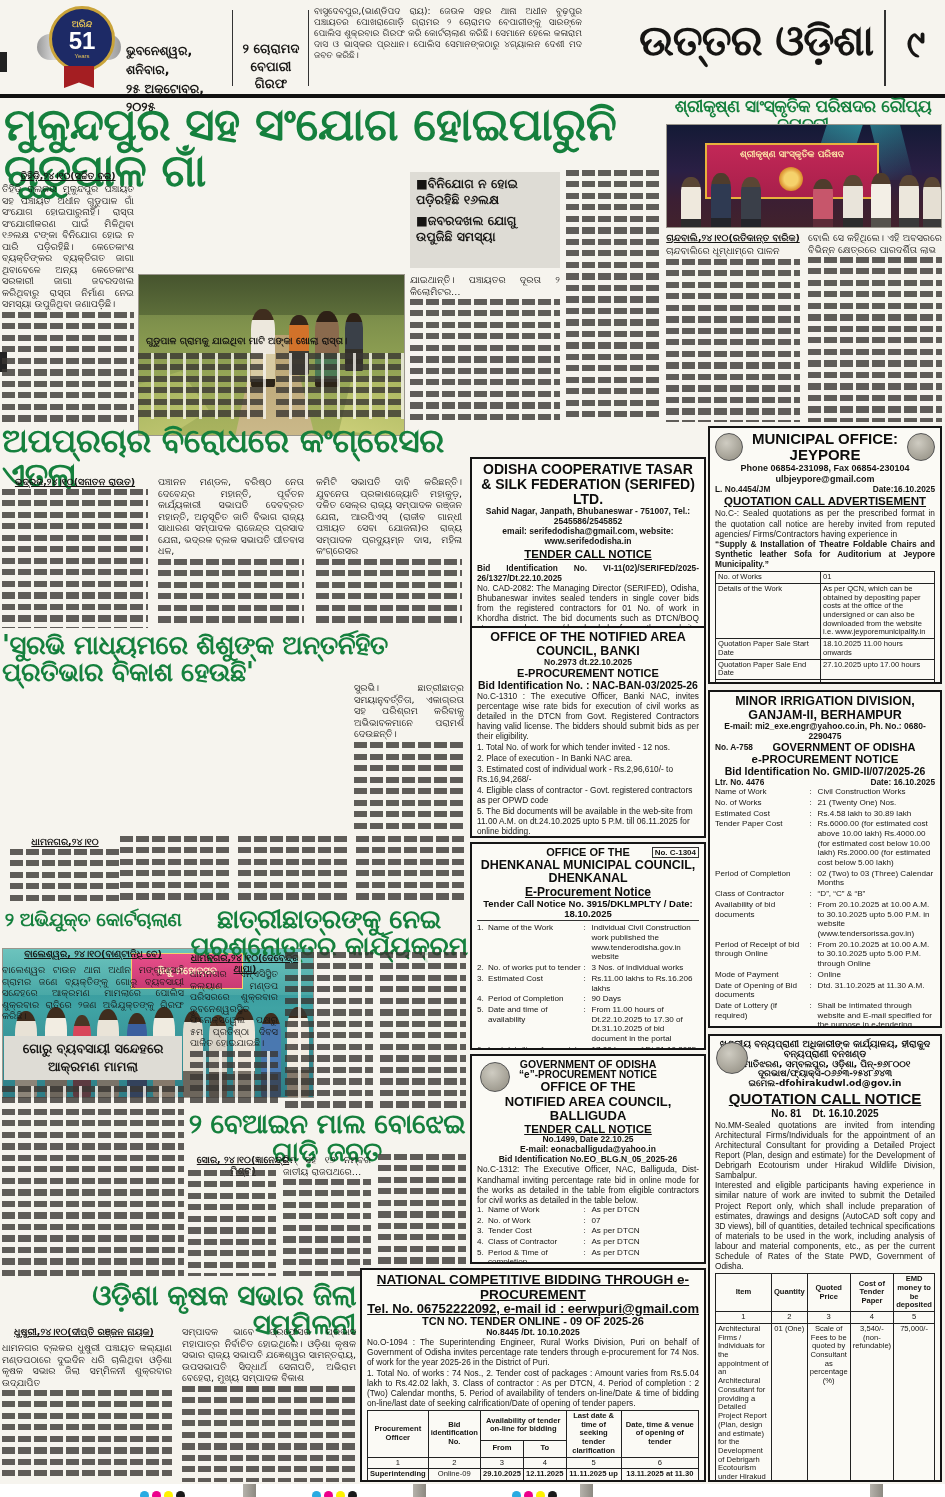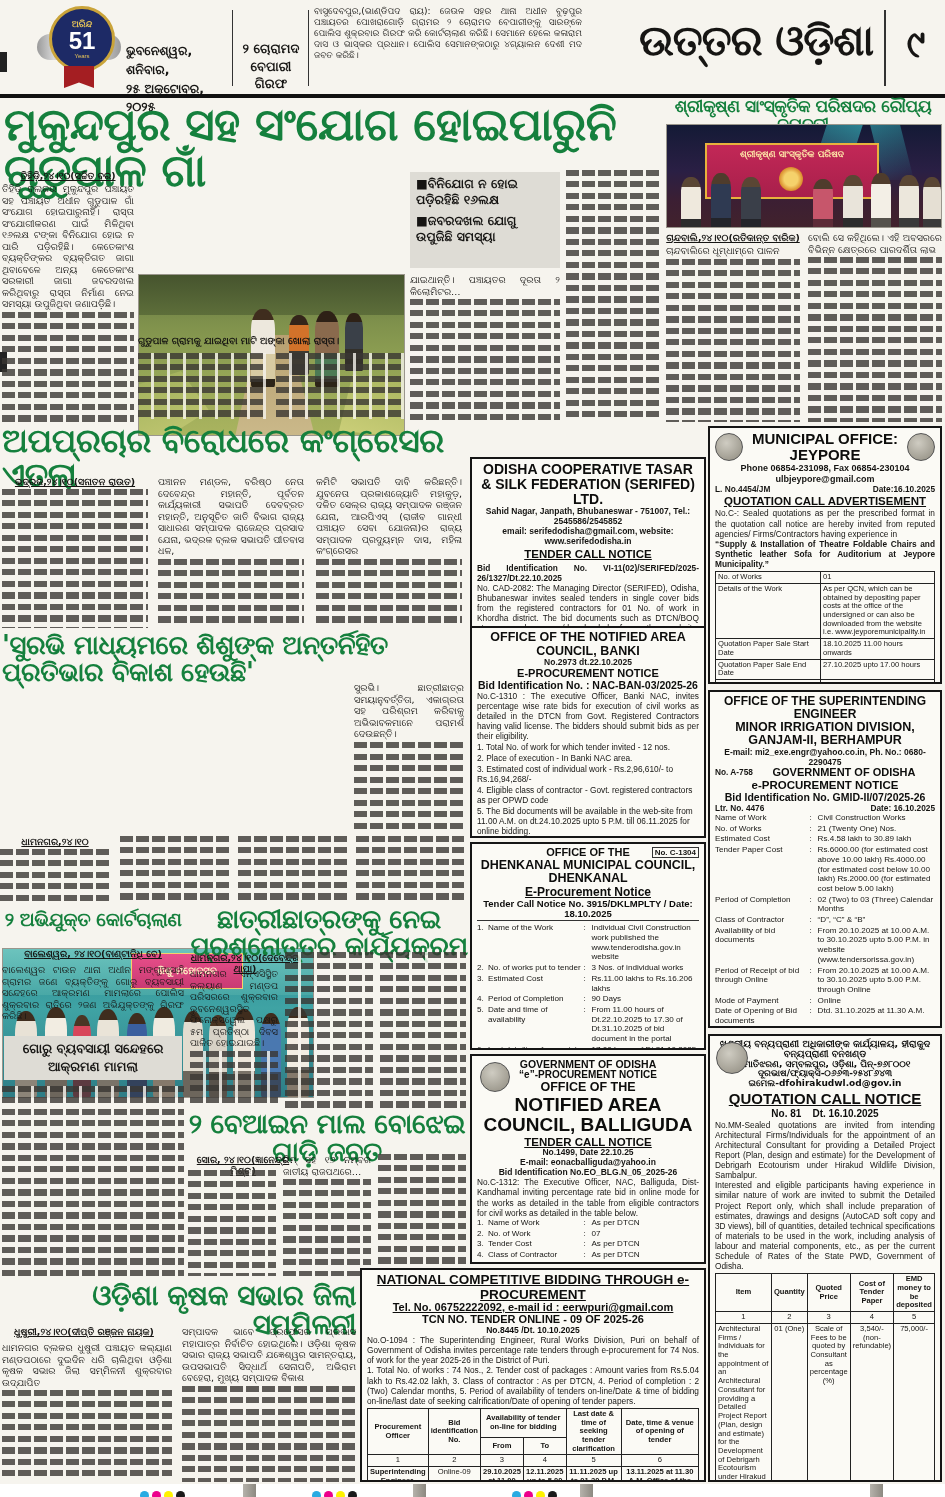--- a/index.html
+++ b/index.html
@@ -122,21 +122,21 @@
   <div class="abs photo" style="left:138px;top:170px;width:267px;height:162px;background:linear-gradient(180deg,#5f7040 0%,#7f914c 30%,#93a455 60%,#aab45f 100%);">
     <div class="abs" style="left:96px;top:60px;width:80px;height:102px;background:linear-gradient(180deg,#b7a071,#cbb98a);clip-path:polygon(28% 0,68% 0,100% 100%,0 100%);"></div>
     <div class="abs" style="left:0;top:0;width:267px;height:40px;background:linear-gradient(180deg,#46542e,#5d6e3a);"></div>
     <div class="fig" style="left:112px;top:34px;width:24px;height:78px;background:linear-gradient(#3f2d1e 0 14%,#ede8dd 14% 58%,#d8cba3 58% 90%,#2c2418 90%);"></div>
     <div class="fig" style="left:150px;top:40px;width:20px;height:60px;background:linear-gradient(#34251a 0 16%,#d2722a 16% 60%,#3e3a33 60%);"></div>
     <div class="fig" style="left:176px;top:36px;width:24px;height:76px;background:linear-gradient(#2e2116 0 14%,#8a6a4d 14% 55%,#4c7a55 55% 90%,#2c2418 90%);"></div>
     <div class="fig" style="left:206px;top:38px;width:18px;height:58px;background:linear-gradient(#2e2116 0 16%,#3a4048 16% 62%,#33302a 62%);"></div>
     <div class="abs" style="left:0;top:96px;width:70px;height:66px;background:linear-gradient(160deg,#9fb05a,#c3c873);clip-path:polygon(0 20%,60% 0,100% 60%,40% 100%,0 100%);"></div>
     <div class="abs" style="left:200px;top:100px;width:67px;height:62px;background:linear-gradient(200deg,#a8b55e,#cdd07a);clip-path:polygon(20% 0,100% 10%,100% 100%,0 90%);"></div>
   </div>
-  <div class="abs caption odia" style="left:138px;top:335px;width:321px;height:14px;overflow:hidden;">ଗୁଡୁପାଳ ଗ୍ରାମକୁ ଯାଇଥିବା ମାଟି ଅଙ୍କା ଖୋଲା ରାସ୍ତା।</div>
+  <div class="abs caption odia" style="left:146px;top:335px;width:321px;height:14px;overflow:hidden;">ଗୁଡୁପାଳ ଗ୍ରାମକୁ ଯାଇଥିବା ମାଟି ଅଙ୍କା ଖୋଲା ରାସ୍ତା।</div>
   <div class="abs col" style="left:138px;top:353px;width:128px;height:66px;">
       <div class="gk"></div>
     </div>
   <div class="abs col" style="left:276px;top:353px;width:128px;height:66px;">
       <div class="gk"></div>
     </div>
 
   <div class="abs bullet-box odia" style="left:410px;top:172px;width:150px;height:96px;">
     <div class="bullet-line">■<span>ବିନିଯୋଗ ନ ହୋଇ ପଡ଼ିରହିଛି ୧୬ଲକ୍ଷ</span></div>
     <div class="bullet-line" style="margin-top:6px;">■<span>ଜବରଦଖଲ ଯୋଗୁ ଉପୁଜିଛି ସମସ୍ୟା</span></div>
@@ -179,21 +179,21 @@
     <div class="fig" style="left:206px;top:66px;width:18px;height:82px;background:linear-gradient(#4a3624 0 14%,#d7d2c6 14% 70%,#58524a 70%);"></div>
     <div class="fig" style="left:230px;top:60px;width:22px;height:88px;background:linear-gradient(#3f2d1e 0 12%,#ece6da 12% 70%,#7a7368 70%);"></div>
     <div class="fig" style="left:258px;top:64px;width:20px;height:84px;background:linear-gradient(#3f2d1e 0 13%,#4a78b0 13% 70%,#3a4a60 70%);"></div>
     <div class="fig" style="left:284px;top:58px;width:22px;height:90px;background:linear-gradient(#3f2d1e 0 12%,#f2ede2 12% 70%,#85796b 70%);"></div>
     <div class="fig" style="left:312px;top:62px;width:20px;height:86px;background:linear-gradient(#3f2d1e 0 13%,#e8e2d6 13% 70%,#6d665c 70%);"></div>
   </div>
   <div class="abs col" style="left:354px;top:682px;width:110px;height:150px;">
     <div class="bt odia">ସୁରଭି। ଛାତ୍ରୀଛାତ୍ର ସମୟାନୁବର୍ତ୍ତିତା, ଏକାଗ୍ରତା ସହ ପରିଶ୍ରମ କରିବାକୁ ଅଭିଭାବକମାନେ ପରାମର୍ଶ ଦେଉଛନ୍ତି।</div>
     <div class="gk"></div>
   </div>
-  <div class="abs col" style="left:0;top:836px;width:110px;height:68px;">
+  <div class="abs col" style="left:10px;top:836px;width:110px;height:68px;">
     <div class="dl odia">ଧାମନଗର,୨୪।୧୦</div>
     <div class="gk"></div>
   </div>
   <div class="abs col" style="left:120px;top:836px;width:110px;height:68px;">
       <div class="gk"></div>
     </div>
   <div class="abs col" style="left:238px;top:836px;width:110px;height:68px;">
       <div class="gk"></div>
     </div>
   <div class="abs col" style="left:356px;top:836px;width:108px;height:68px;">
@@ -318,21 +318,21 @@
         <span class="dval">17.00 hours of Dt.31.10.2025</span>
       </div>
 
   </div>
 
   <div class="abs notice" style="left:470px;top:1054px;width:236px;height:210px;">
     <div class="abs emblem" style="left:8px;top:6px;width:28px;height:28px;"></div>
     <div class="nt" style="font-size:10.5px;">GOVERNMENT OF ODISHA</div>
     <div class="nt" style="font-size:10px;">“e”-PROCUREMENT NOTICE</div>
     <div class="nt" style="font-size:12.5px;">OFFICE OF THE</div>
-    <div class="nt" style="font-size:19px;">NOTIFIED AREA COUNCIL, BALLIGUDA</div>
+    <div class="nt" style="font-size:13px;">NOTIFIED AREA COUNCIL, BALLIGUDA</div>
     <div class="nt uline" style="font-size:11.5px;">TENDER CALL NOTICE</div>
     <div class="nsub" style="font-weight:bold;">No.1499, Date 22.10.25</div>
     <div class="nsub" style="font-weight:bold;">E-mail: eonacballiguda@yahoo.in</div>
     <div class="nsub" style="font-weight:bold;">Bid Identification No.EO_BLG.N_05_2025-26</div>
     <div class="nbody">No.C-1312: The Executive Officer, NAC, Balliguda, Dist-Kandhamal inviting percentage rate bid in online mode for the works as detailed in the table from eligible contractors for civil works as detailed in the table below.</div>
     <div class="drow">
         <span class="dn">1.</span>
         <span class="dlab">Name of Work</span>
         <span class="dcol">:</span>
         <span class="dval">As per DTCN</span>
@@ -399,21 +399,20 @@
             <td>Submission Deadline</td>
             <td>31.10.2025 upto 14.00 hours</td>
           </tr>
 
     </tbody>
       </table>
 
   </div>
 
   <div class="abs notice" style="left:708px;top:690px;width:234px;height:338px;">
-    <div class="nt" style="font-size:12px;">OFFICE OF THE SUPERINTENDING ENGINEER</div>
     <div class="nt" style="font-size:12.5px;">MINOR IRRIGATION DIVISION, GANJAM-II, BERHAMPUR</div>
     <div class="nsub" style="font-weight:bold;">E-mail: mi2_exe.engr@yahoo.co.in, Ph. No.: 0680-2290475</div>
     <div style="display:flex;justify-content:space-between;font-size:8.3px;font-weight:bold;">
       <span>No. A-758</span>
       <span style="text-align:center;flex:1;">
           <span class="nt" style="font-size:11px;display:block;">GOVERNMENT OF ODISHA</span>
         </span>
     </div>
     <div class="nt" style="font-size:11.5px;">e-PROCUREMENT NOTICE</div>
     <div class="nt" style="font-size:10.5px;">Bid Identification No. GMID-II/07/2025-26</div>
@@ -512,21 +511,21 @@
         <td class="cc">3,540/- (non-refundable)</td>
         <td class="cc">75,000/-</td>
       </tr>
     </tbody>
       </table>
 
   </div>
 
   <div class="abs notice" style="left:360px;top:1268px;width:346px;height:214px;">
     <div class="nt uline" style="font-size:13.5px;">NATIONAL COMPETITIVE BIDDING THROUGH e-PROCUREMENT</div>
-    <div class="nt uline" style="font-size:11px;">Tel. No. 06752222092, e-mail id : eerwpuri@gmail.com</div>
+    <div class="nt uline" style="font-size:13px;text-align:right;">Tel. No. 06752222092, e-mail id : eerwpuri@gmail.com</div>
     <div class="nt" style="font-size:11px;">TCN NO. TENDER ONLINE - 09 OF 2025-26</div>
     <div class="nt" style="font-size:8.5px;">No.8445 /Dt. 10.10.2025</div>
     <div class="nbody">No.O-1094 : The Superintending Engineer, Rural Works Division, Puri on behalf of Government of Odisha invites percentage rate tenders through e-procurement for 74 Nos. of work for the year 2025-26 in the District of Puri.</div>
     <div class="nbody">1. Total No. of works : 74 Nos., 2. Tender cost of packages : Amount varies from Rs.5.04 lakh to Rs.42.02 lakh, 3. Class of contractor : As per DTCN, 4. Period of completion : 2 (Two) Calendar months, 5. Period of availability of tenders on-line/Date &amp; time of bidding on-line/last date of seeking calrification/Date of opening of tender papers.</div>
     <table class="nt-table" style="margin-top:2px;">
       <tbody>
           <tr>
         <th rowspan="2" style="width:17%;">Procurement Officer</th>
         <th rowspan="2" style="width:13%;">Bid identification No.</th>
         <th colspan="2">Availability of tender on-line for bidding</th>

